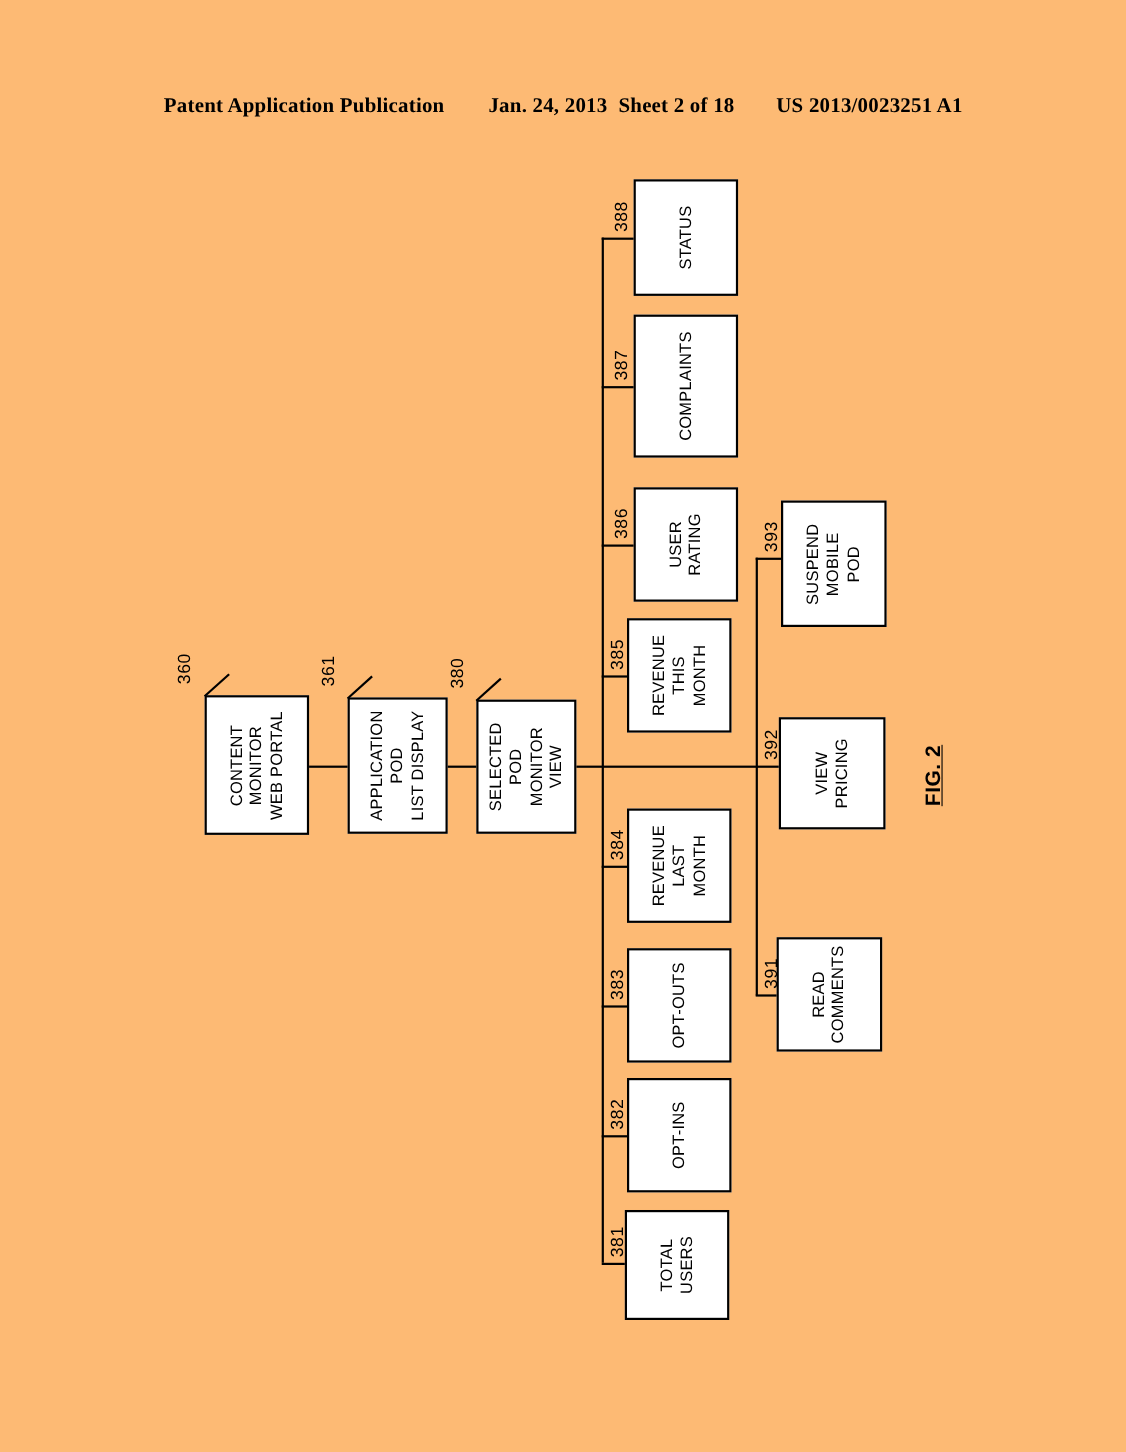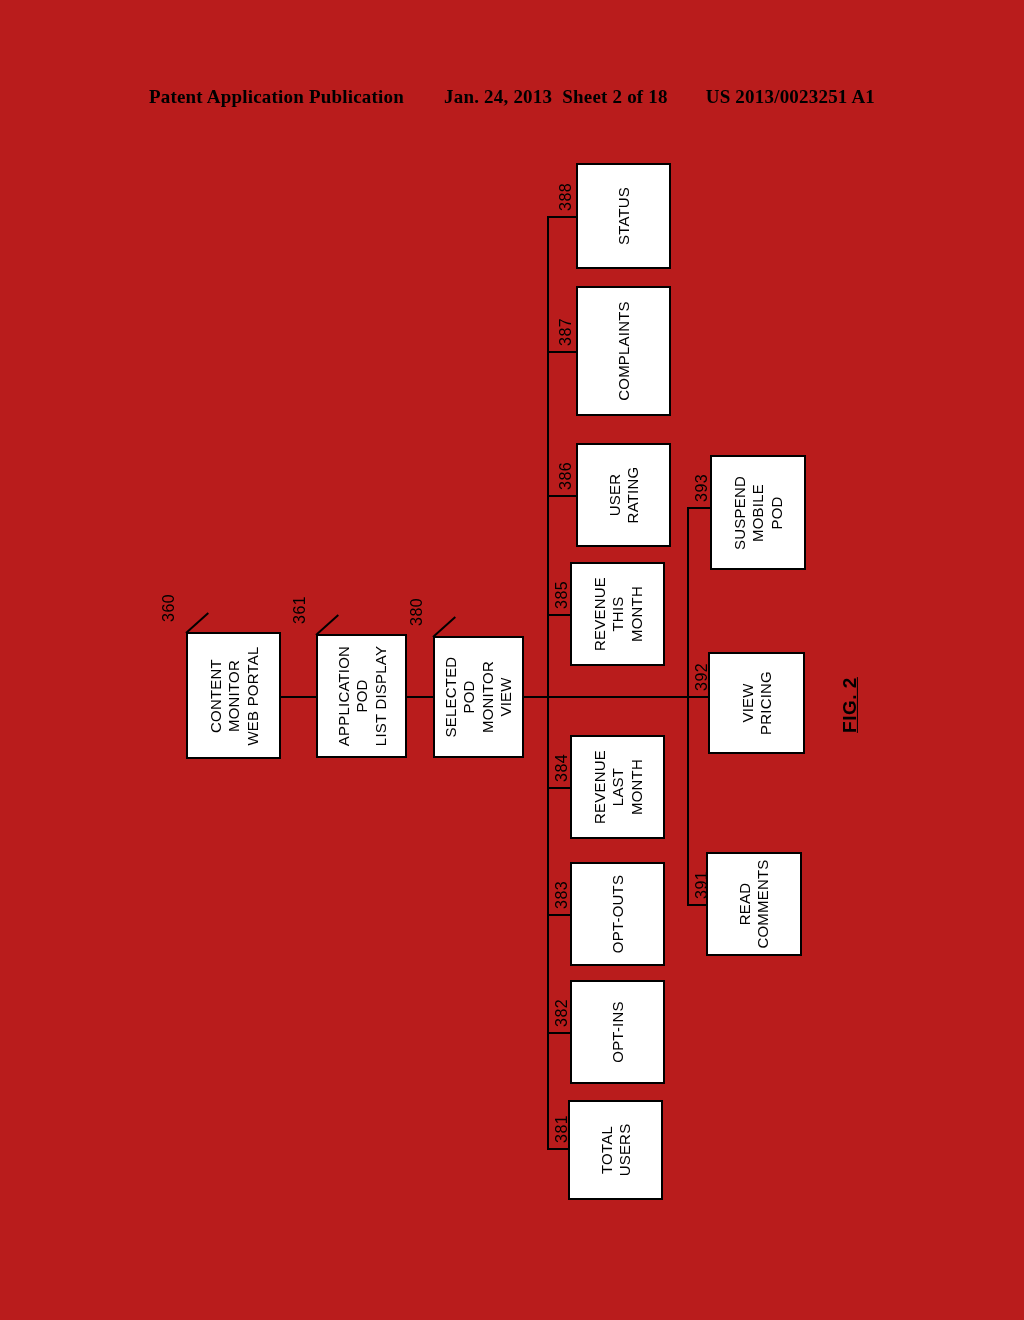--- a/index.html
+++ b/index.html
@@ -4,21 +4,21 @@
 <style>
   html, body {
     margin: 0;
     padding: 0;
     background: #ffffff;
   }
   #page {
     position: relative;
     width: 1024px;
     height: 1320px;
-    background: #b91c1c;
+    background: #fdba74;
     overflow: hidden;
     font-family: "Liberation Sans", sans-serif;
   }
 
   
   #header {
     position: absolute;
     left: 0;
     top: 86px;
     width: 1024px;

